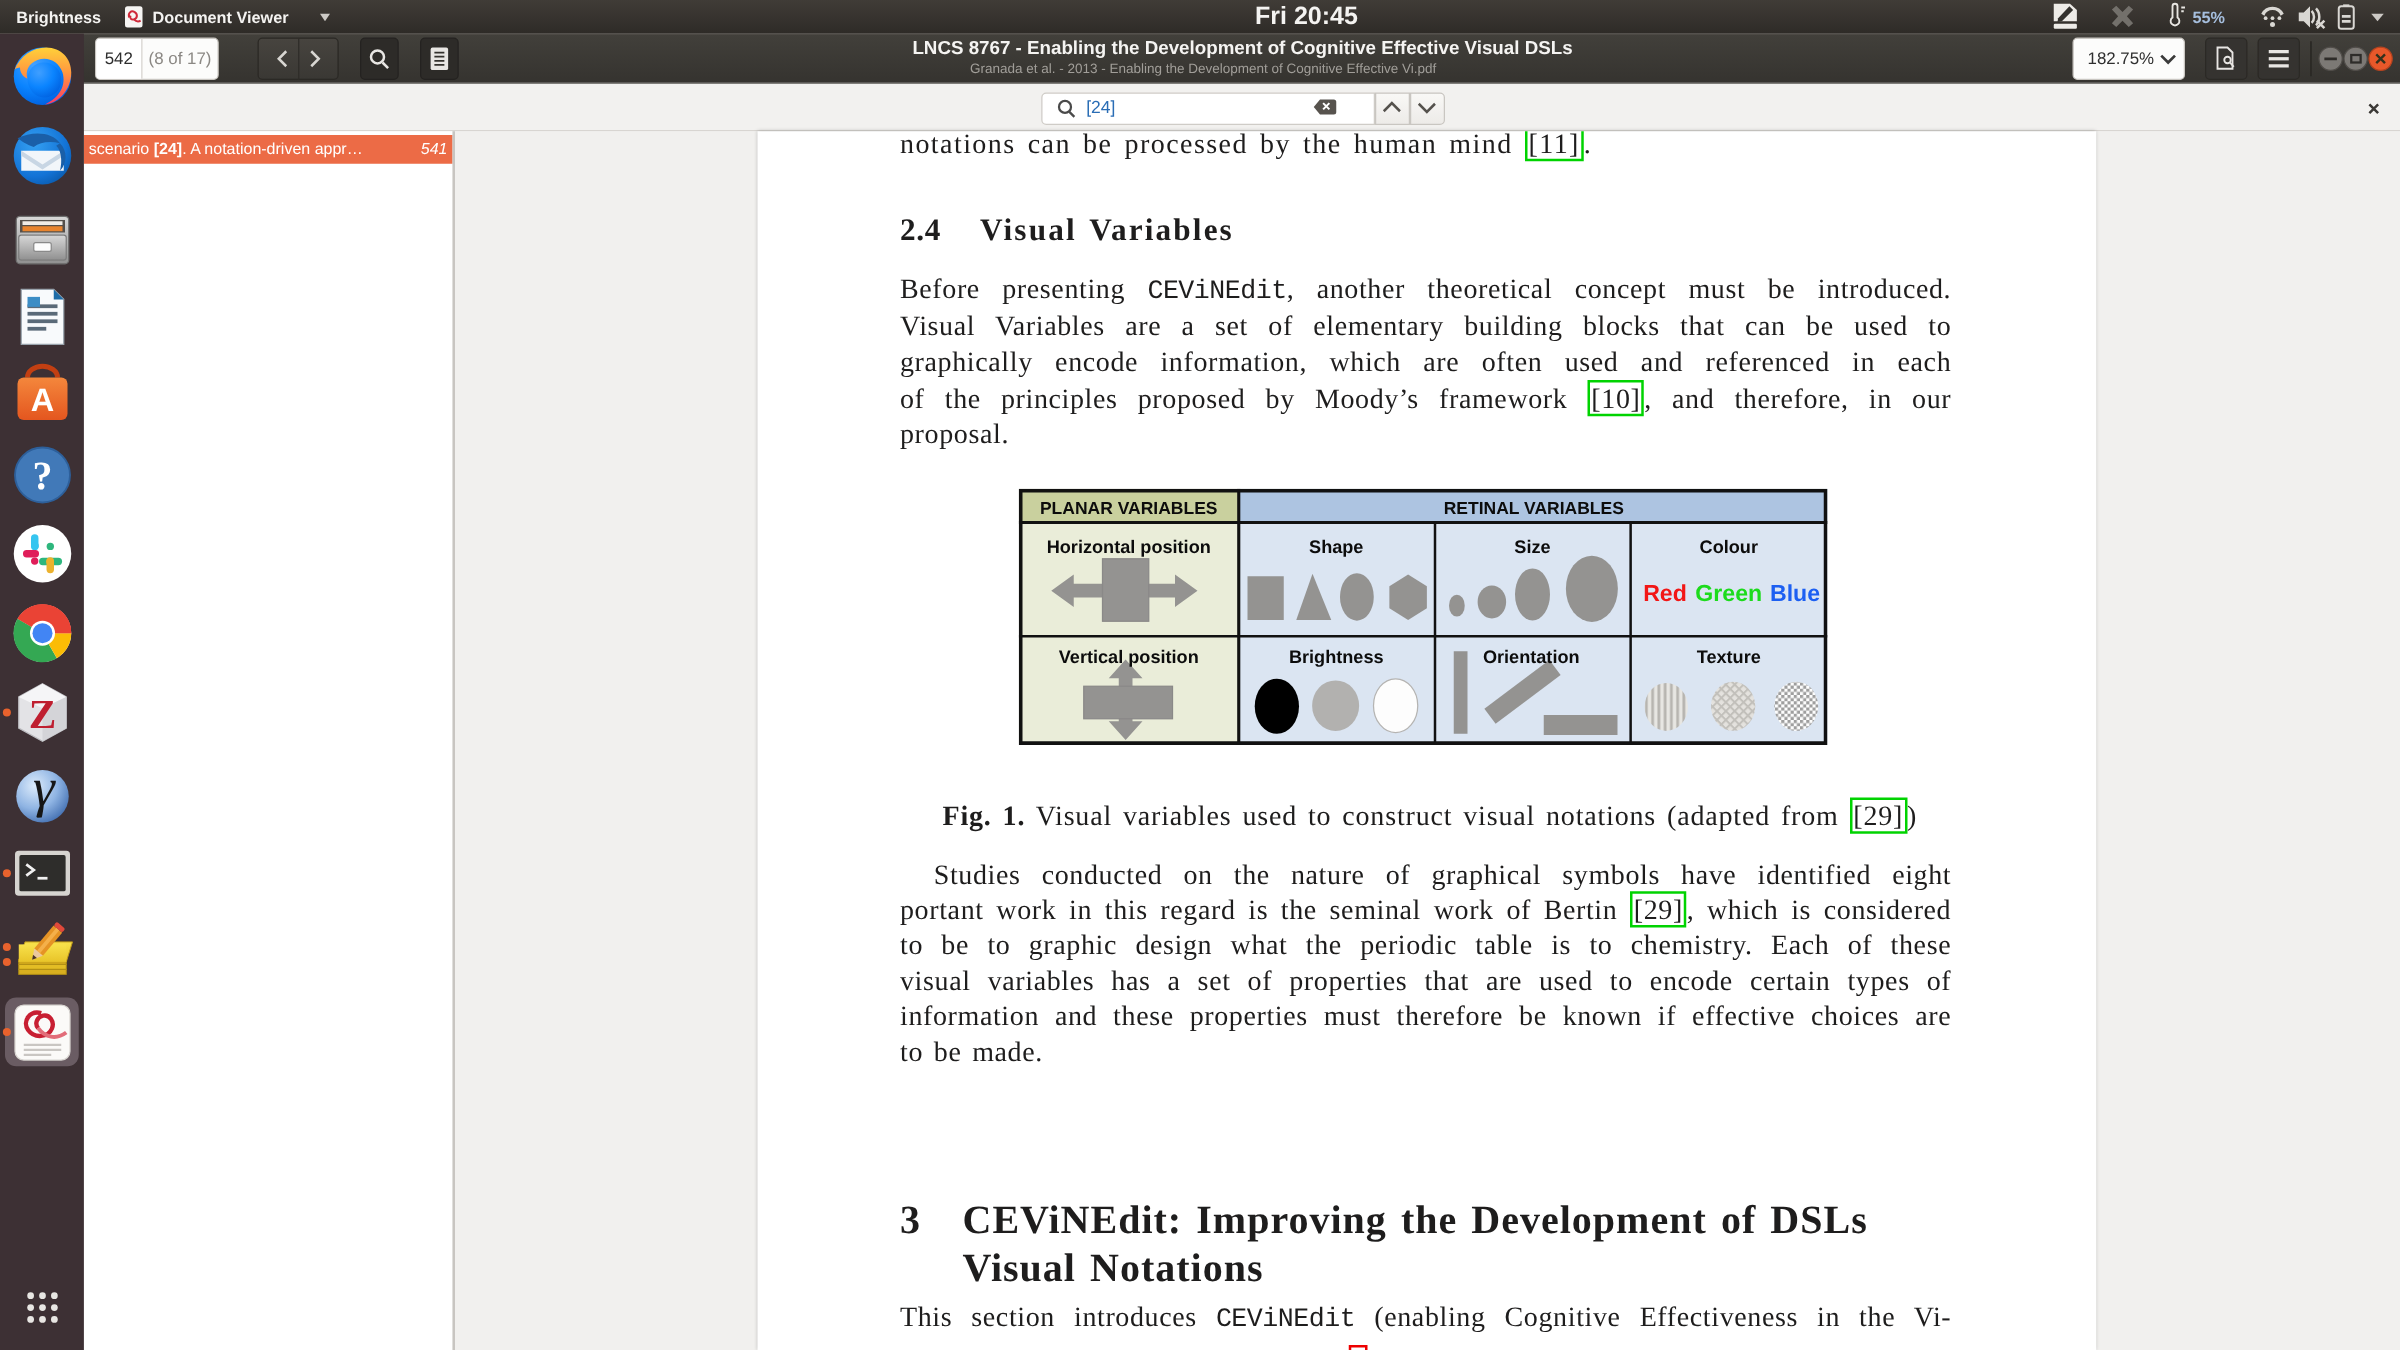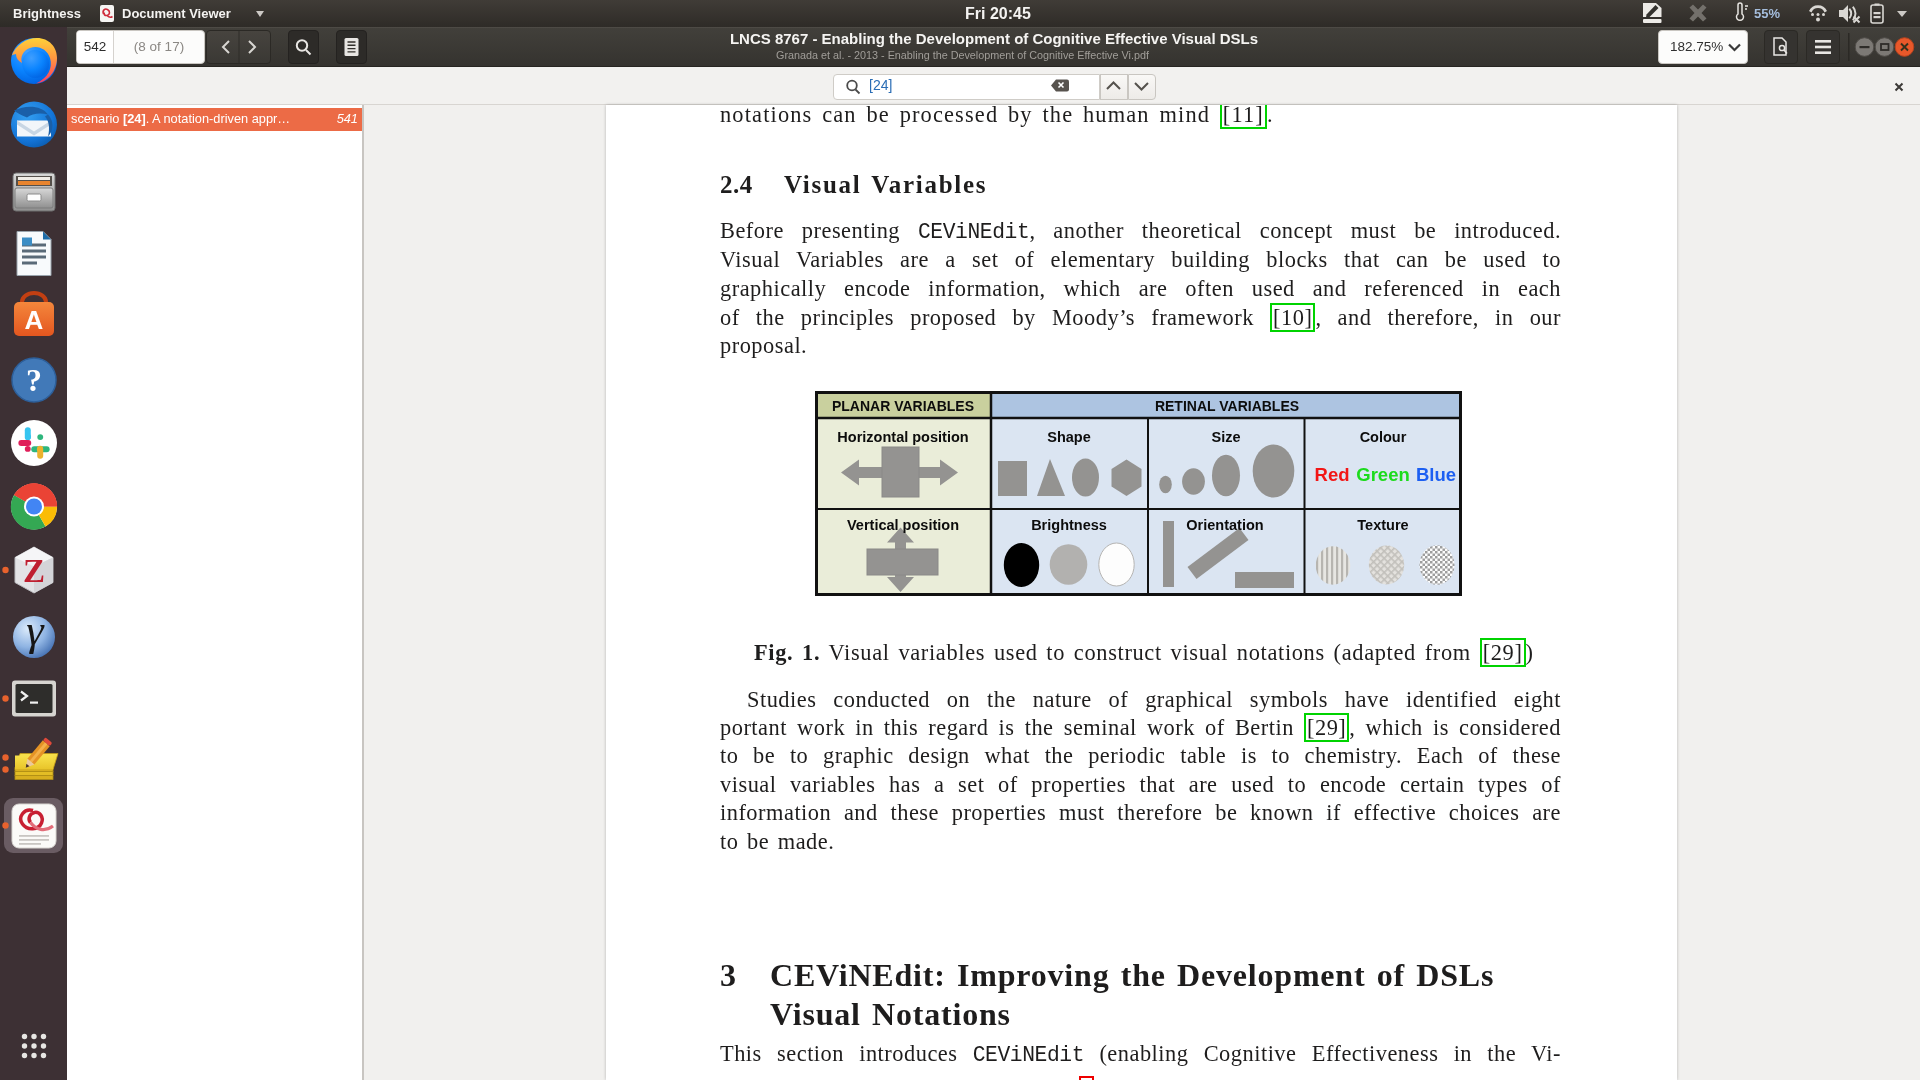--- a/index.html
+++ b/index.html
@@ -35,21 +35,21 @@
 .rbox { border:2px solid #ee0000; padding:0 1px; display:inline-block; line-height:24px; }
 
 #dock { position:absolute; left:0; top:27px; width:67px; height:1053px; background:#3d3034; }
 </style>
 </head>
 <body>
 
 <div id="topbar">
   <div class="itm" style="left:13px;">Brightness</div>
   <div class="itm" style="left:122px;">Document Viewer</div>
-  <div class="itm" style="left:965px; font-size:16px;">Fri 20:45</div>
+  <div class="itm" style="left:1004px; font-size:20px;">Fri 20:45</div>
   <svg class="abs" width="1920" height="27" style="left:0;top:0;">
 
     <g transform="translate(100,5)">
       <rect x="0" y="0" width="14" height="17" rx="2" fill="#f6f5f3"></rect>
       <path d="M3.5 9 C2 5.5 5 3 7.5 4.5 C10.5 6.2 10 10 7 10.5 C4.8 10.8 3.5 9.5 4.5 7.5 M7 10.5 C9 12.5 11 12.5 12.5 11.5" stroke="#cf2a3a" stroke-width="1.6" fill="none"></path>
     </g>
     <path d="M256 11 l8 0 l-4 6 z" fill="#ccc9c5"></path>
 
     <g transform="translate(1643,3)">
       <path d="M0 0 h13 l5.5 5 v9 h-18.5 z" fill="#edebe7"></path>
@@ -86,21 +86,21 @@
       <rect x="1874.5" y="3.5" width="5" height="2" fill="#d9d7d3"></rect>
       <rect x="1873.5" y="12" width="7" height="2.2" fill="#d9d7d3"></rect>
       <rect x="1873.5" y="16" width="7" height="2.2" fill="#d9d7d3"></rect>
     </g>
     <path d="M1897 11 l10 0 l-5 6 z" fill="#ccc9c5"></path>
   </svg>
   <div class="itm" style="left:1754px; color:#a5bedd;">55%</div>
 </div>
 
 <div id="headerbar">
-  <div class="hbtn hwhite" style="left:76px; width:129px; border-radius:4px; overflow:hidden;">
+  <div class="hbtn hwhite" style="left:76px; width:99px; border-radius:4px; overflow:hidden;">
     <div style="position:absolute;left:0;top:0;width:37px;height:34px;background:#fff;border-right:1px solid #d5d2ce;color:#2d2d2d;font-size:13.5px;text-align:center;line-height:32px;">542</div>
     <div style="position:absolute;left:37px;top:0;right:0;height:34px;color:#8b8884;font-size:13.5px;text-align:center;line-height:32px;">(8 of 17)</div>
   </div>
   <div class="hbtn" style="left:206px; width:65px;"></div>
   <div class="hbtn pressed" style="left:288px; width:31px;"></div>
   <div class="hbtn pressed" style="left:336px; width:31px;"></div>
   <div class="hbtn hwhite" style="left:1658px; width:90px; border-radius:4px; color:#2f2f2f; font-size:13.5px; line-height:32px; padding-left:11px;">182.75%</div>
   <div class="hbtn" style="left:1764px; width:34px; background:#353330;"></div>
   <div class="hbtn" style="left:1806px; width:34px; background:#353330;"></div>
   <svg class="abs" width="1920" height="40" style="left:0;top:0;">

